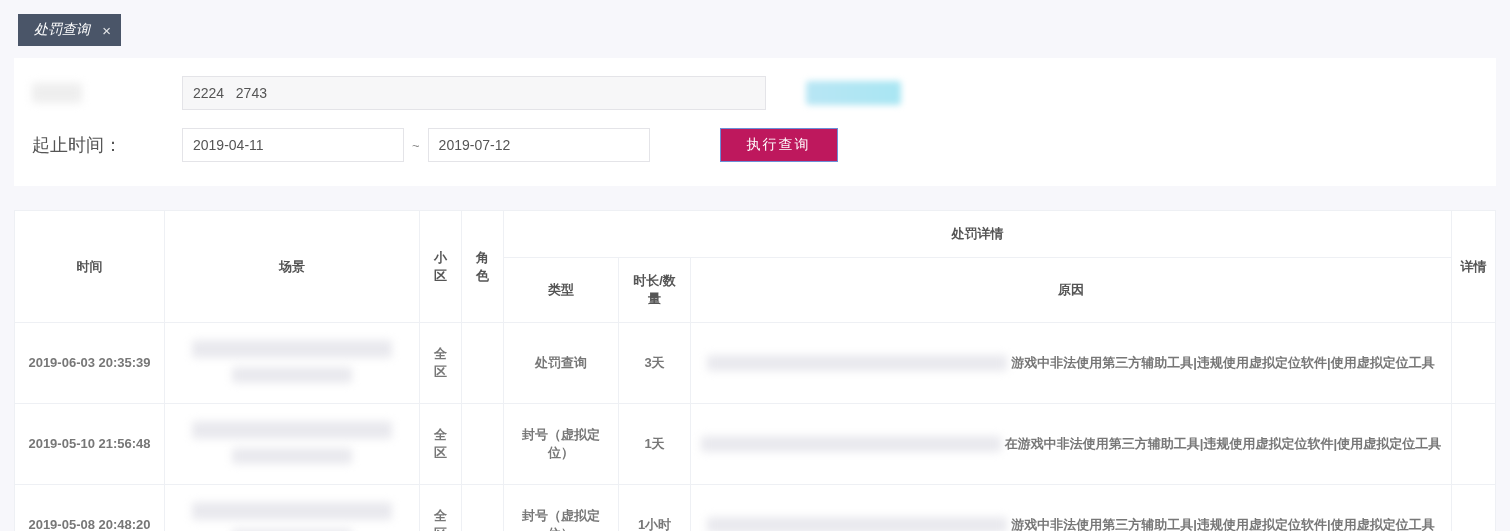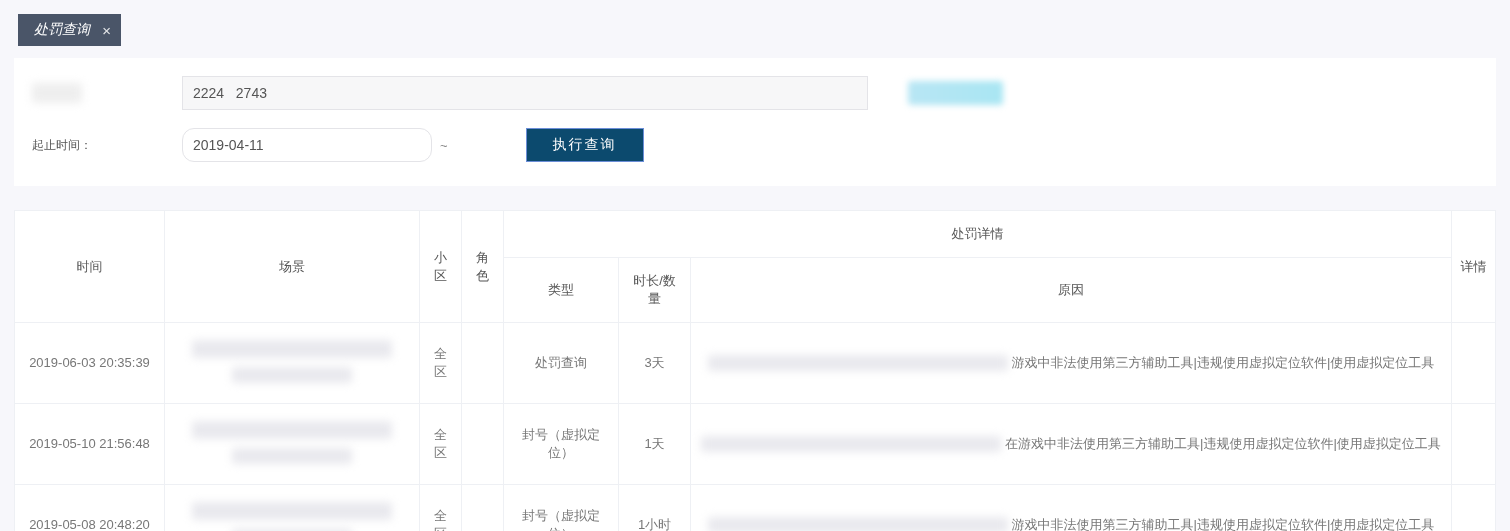--- a/index.html
+++ b/index.html
@@ -7,32 +7,32 @@
 
 .page { width: 1510px; background: #f7f7fb; }
 
 .tab-bar { padding: 14px 0 0 18px; font-style: italic; }
 .tab { display: inline-flex; align-items: center; background: #4a5568; color: #fff; padding: 7px 10px 7px 16px; font-size: 14px; }
 .tab .close { margin-left: 12px; font-size: 15px; cursor: pointer; opacity: .85; }
 
 .filters { background: #fff; padding: 18px 18px 24px 18px; margin: 12px 14px 0 14px; }
 .filter-row { display: flex; align-items: center; margin-bottom: 18px; }
 .filter-row:last-child { margin-bottom: 0; }
-.filter-label { width: 150px; color: #555; font-size: 12px; }
+.filter-label { width: 150px; color: #555; font-size: 18px; }
 .blurred-label { filter: blur(4px); background: #eee; height: 20px; width: 50px; border-radius: 3px; }
 .text-input { height: 34px; line-height: 34px; border: 1px solid #e4e4e8; background: #f7f7f8; padding: 0 10px; font-size: 14px; color: #555; outline: none; }
-.id-input { width: 686px; }
-.date-input { width: 250px; background: #fff; border-radius: 12px; }
+.id-input { width: 584px; }
+.date-input { width: 222px; background: #fff; }
 .tilde { margin: 0 8px; color: #888; }
 .right-blur { margin-left: 40px; width: 95px; height: 24px; background: linear-gradient(90deg,#b8e6f4,#a9e6f3); filter: blur(3px); border-radius: 3px; }
-.query-btn { margin-left: 70px; height: 34px; padding: 0 26px; background: #0c4a6e; color: #fff; border: 1px solid #6b8ed8; font-size: 14px; cursor: pointer; letter-spacing: 2px; }
+.query-btn { margin-left: 70px; height: 34px; padding: 0 26px; background: #be185d; color: #fff; border: 1px solid #6b8ed8; font-size: 14px; cursor: pointer; letter-spacing: 2px; }
 
 .table-wrap { margin: 24px 14px 0 14px; }
 table { width: 100%; border-collapse: collapse; background: #fff; table-layout: fixed; }
-th, td { border: 1px solid #eef0f4; text-align: center; vertical-align: middle; padding: 14px 8px; color: #666; font-size: 13px; font-weight: normal; }
+th, td { border: 1px solid #eef0f4; text-align: center; vertical-align: middle; padding: 14px 8px; color: #666; font-size: 13px; font-weight: bold; }
 th { background: #fff; color: #555; }
 td { color: #777; }
 .col-time { width: 150px; }
 .col-scene { width: 255px; }
 .col-zone { width: 42px; }
 .col-role { width: 42px; }
 .col-type { width: 115px; }
 .col-dur { width: 72px; }
 .col-detail { width: 44px; }
 
@@ -62,20 +62,21 @@
       <div class="filter-label">
         <div class="blurred-label"></div>
       </div>
       <input class="text-input id-input" value="2224   2743" style="">
       <div class="right-blur"></div>
     </div>
     <div class="filter-row">
       <div class="filter-label">起止时间：</div>
       <input class="text-input date-input" value="2019-04-11" style="">
       <span class="tilde">~</span>
+      <input class="text-input date-input" value="2019-07-12" style="">
       <button class="query-btn">执行查询</button>
     </div>
   </div>
 
   <div class="table-wrap">
     <table>
       <colgroup>
         <col class="col-time">
           <col class="col-scene">
           <col class="col-zone">

